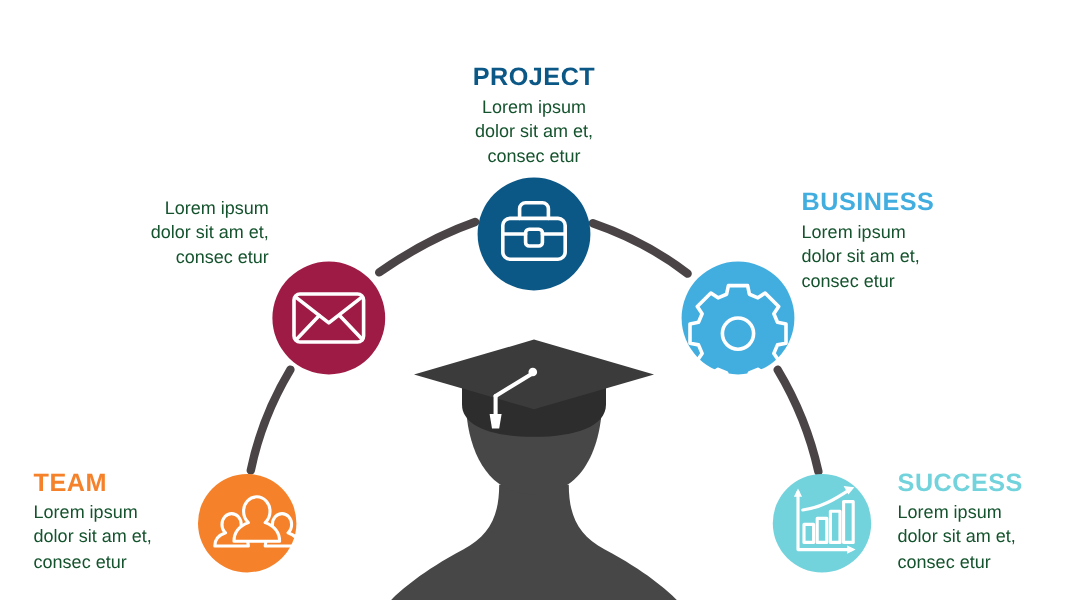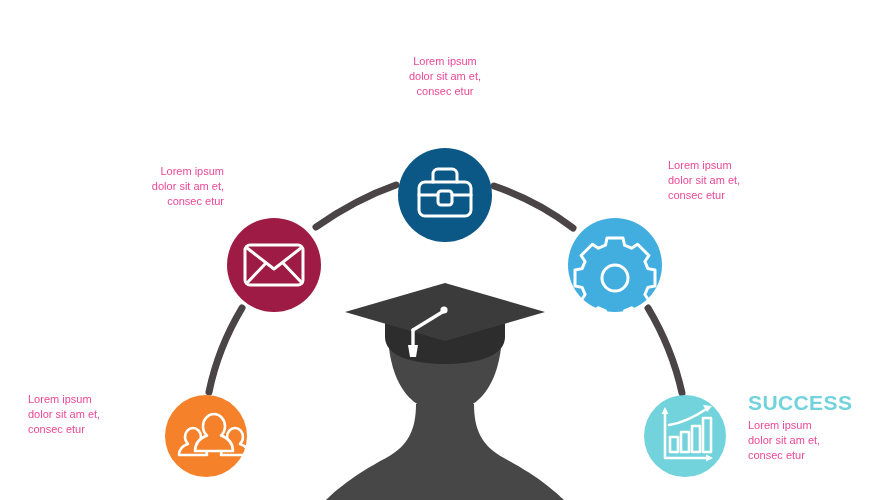--- a/index.html
+++ b/index.html
@@ -27,23 +27,23 @@
     width: 190px;
   }
   .block-title {
     font-size: 21px;
     font-weight: bold;
     letter-spacing: 0.4px;
     line-height: 1.05;
     margin: 0 0 4px 0;
   }
   .block-desc {
-    font-size: 11px;
+    font-size: 15px;
     line-height: 1.35;
-    color: #ec4899;
+    color: #14532d;
     margin: 0;
     white-space: pre-line;
   }
   .align-right { text-align: right; }
   .align-left  { text-align: left; }
   .align-center{ text-align: center; }
 
   #txt-project  { left: 354px; top: 54px;  width: 182px; }
   #txt-plan     { left: 28px;  top: 164px; width: 196px; }
   #txt-business { left: 668px; top: 158px; width: 200px; }
@@ -173,38 +173,41 @@
         <rect x="692" y="426" width="8" height="26"></rect>
         <rect x="703" y="418" width="8" height="34"></rect>
 
         <path d="M 669 425 C 684 423 696 416 708 408"></path>
         <polygon points="712,406 703,405 707,412" stroke="none" fill="#ffffff"></polygon>
       </g>
     </g>
   </svg>
 
   <div class="text-block align-center" id="txt-project">
+    <div class="block-title" style="color: rgb(11, 88, 135);">PROJECT</div>
     <div class="block-desc">Lorem ipsum
 dolor sit am et,
 consec etur</div>
   </div>
 
   <div class="text-block align-right" id="txt-plan">
     <div class="block-desc">Lorem ipsum
 dolor sit am et,
 consec etur</div>
   </div>
 
   <div class="text-block align-left" id="txt-business">
+    <div class="block-title" style="color: rgb(66, 174, 224);">BUSINESS</div>
     <div class="block-desc">Lorem ipsum
 dolor sit am et,
 consec etur</div>
   </div>
 
   <div class="text-block align-left" id="txt-team">
+    <div class="block-title" style="color: rgb(245, 130, 42);">TEAM</div>
     <div class="block-desc">Lorem ipsum
 dolor sit am et,
 consec etur</div>
   </div>
 
   <div class="text-block align-left" id="txt-success">
     <div class="block-title" style="color: rgb(114, 211, 220);">SUCCESS</div>
     <div class="block-desc">Lorem ipsum
 dolor sit am et,
 consec etur</div>

